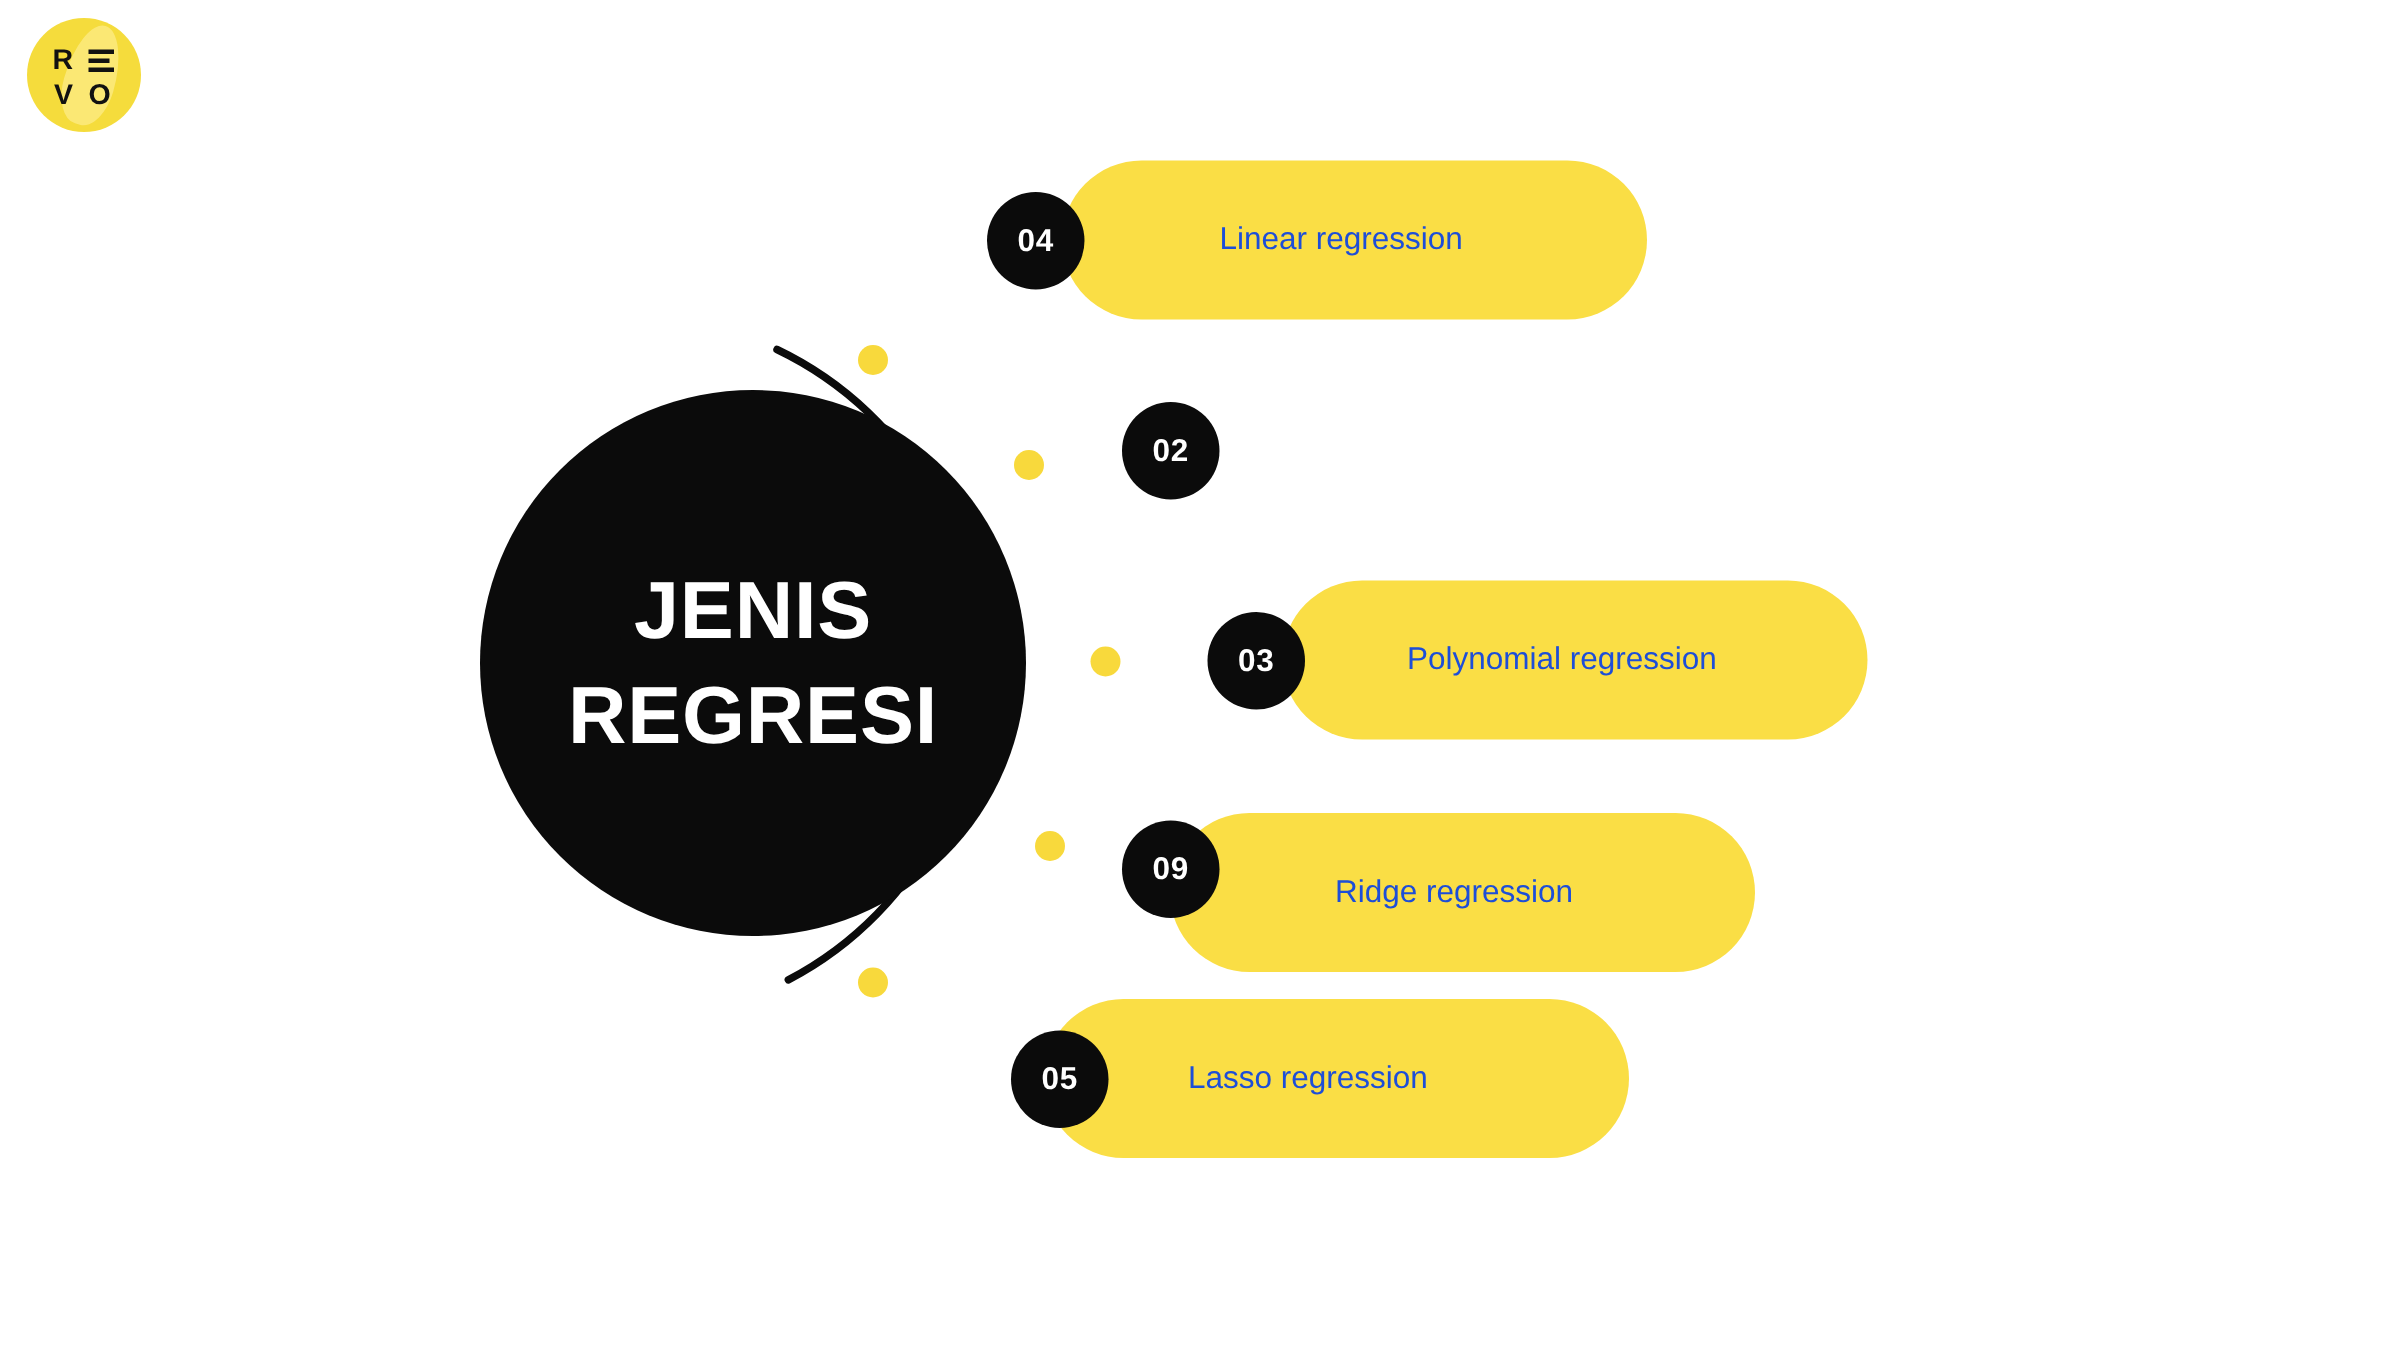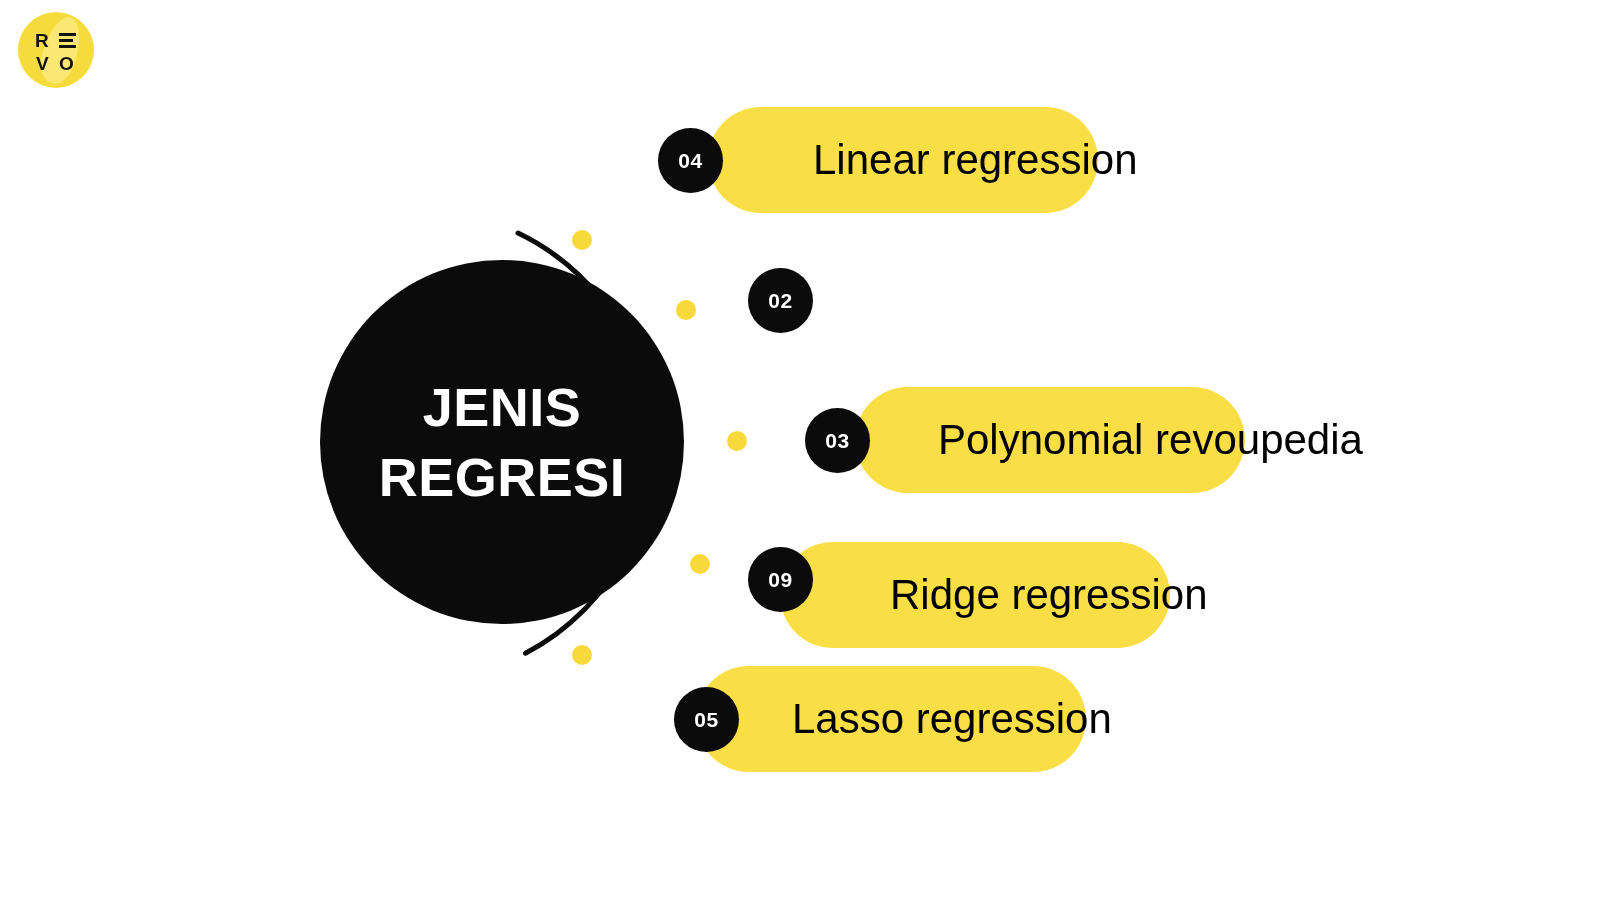--- a/index.html
+++ b/index.html
@@ -106,24 +106,24 @@
   .pill {
     position: absolute;
     left: 0; top: 0;
     height: 106px;
     background: #FADE45;
     border-radius: 53px;
     display: flex;
     align-items: center;
   }
   .pill-label {
-    color: #000000;
+    color: #1d4ed8;
     font-family: "Liberation Sans", sans-serif;
     font-weight: 400;
-    font-size: 42px;
+    font-size: 21px;
     white-space: nowrap;
   }
   .badge {
     position: absolute;
     width: 65px;
     height: 65px;
     border-radius: 50%;
     background: #0B0B0B;
     display: flex;
     align-items: center;
@@ -213,21 +213,21 @@
   </div>
 
   <div class="item" id="item-2">
     <div class="badge">
       <span class="badge-text">02</span>
     </div>
   </div>
 
   <div class="item" id="item-3">
     <div class="pill">
-      <span class="pill-label">Polynomial revoupedia</span>
+      <span class="pill-label">Polynomial regression</span>
     </div>
     <div class="badge">
       <span class="badge-text">03</span>
     </div>
   </div>
 
   <div class="item" id="item-4">
     <div class="pill">
       <span class="pill-label">Ridge regression</span>
     </div>

